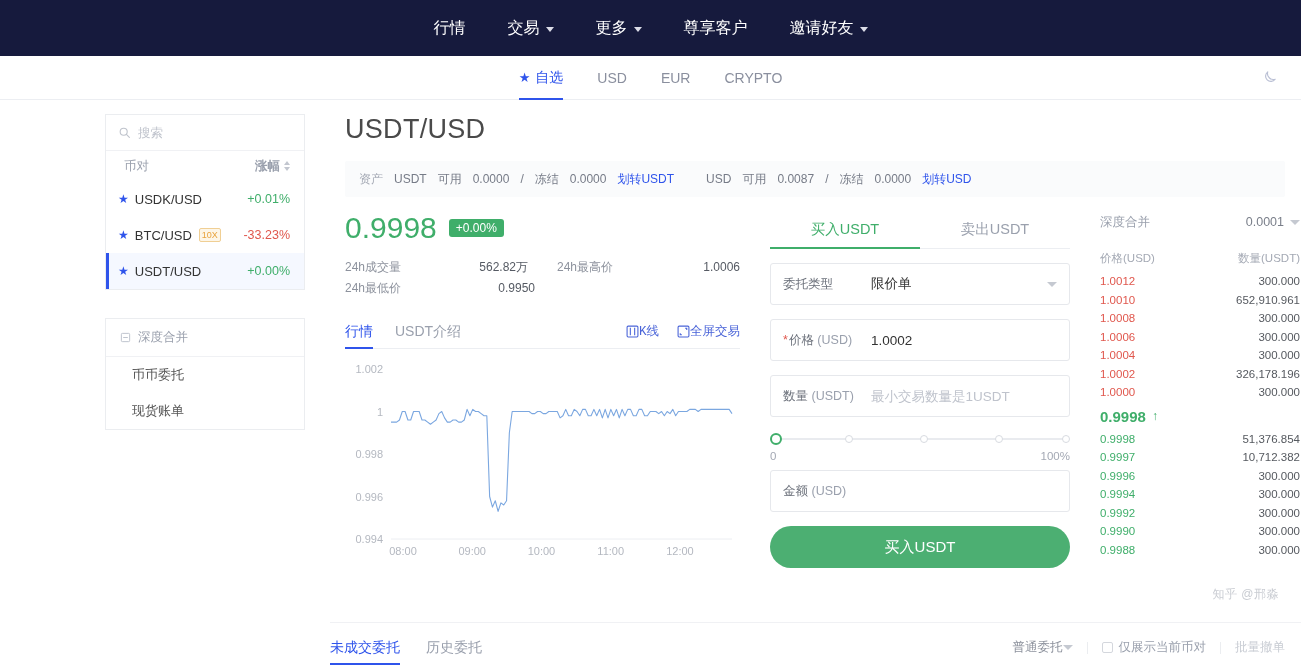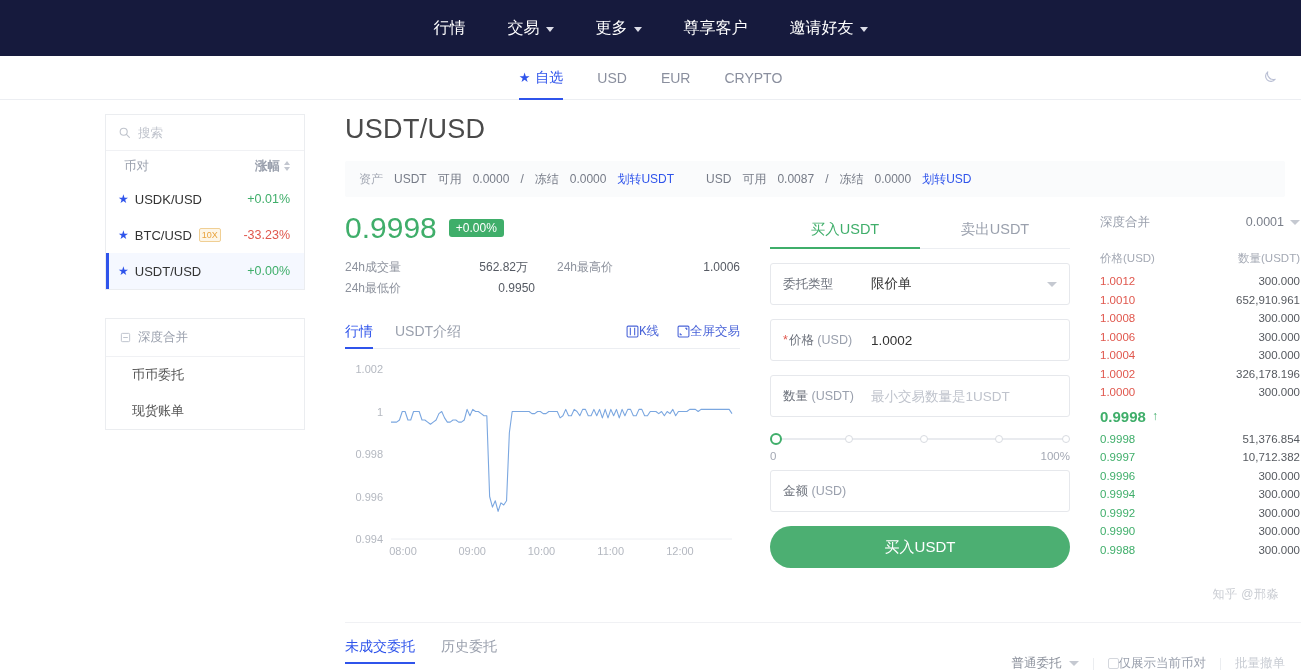--- a/index.html
+++ b/index.html
@@ -222,42 +222,42 @@
   .ob-row.ask .px { color: #e0574d; }
   .ob-row.bid .px { color: #3fae6a; }
   .ob-mid {
     display: flex; align-items: center; gap: 6px; font-size: 15px;
     color: #3fae6a; font-weight: bold; padding: 6px 0 5px;
   }
   .ob-mid .arrow { font-size: 12px; font-weight: normal; }
 
   
   .bottom {
-    position: absolute; left: 345px; right: 0; top: 622px; height: 50px;
-    border-top: 1px solid #f0f1f4; display: flex; align-items: flex-end;
+    position: absolute; left: 330px; right: 0; top: 622px; height: 50px;
+    border-top: 1px solid #f0f1f4; display: flex; align-items: center;
   }
   .bt-tabs { display: flex; height: 50px; }
   .bt {
     font-size: 14px; color: #9aa0ad; margin-right: 26px; cursor: pointer;
     display: flex; align-items: center; position: relative;
   }
   .bt.active { color: #2f54eb; }
   .bt.active::after {
     content: ""; position: absolute; left: 0; right: 0; bottom: 8px; height: 2px; background: #2f54eb;
   }
   .bt-right {
     margin-left: auto; display: flex; align-items: center; gap: 14px;
     padding-right: 16px; font-size: 12.5px; color: #8d929d;
   }
-  .bt-select { display: flex; align-items: center; gap: 7px; cursor: pointer; }
+  .bt-select { display: flex; align-items: center; cursor: pointer; }
   .chk {
     width: 11px; height: 11px; border: 1px solid #d4d7dd; border-radius: 2px;
     display: inline-block; background: #fff;
   }
-  .bt-chk { display: flex; align-items: center; cursor: pointer; color: #9aa0ad; }
+  .bt-chk { display: flex; align-items: center; gap: 6px; cursor: pointer; color: #9aa0ad; }
   .bt-dim { color: #c8ccd3; }
   .vline { width: 1px; height: 12px; background: #ebedf0; }
 
   .watermark {
     position: absolute; right: 22px; top: 586px;
     font-size: 12px; color: #c9ccd2; letter-spacing: .5px;
     pointer-events: none; font-family: "Liberation Sans", sans-serif;
   }
 </style>
 </head>

